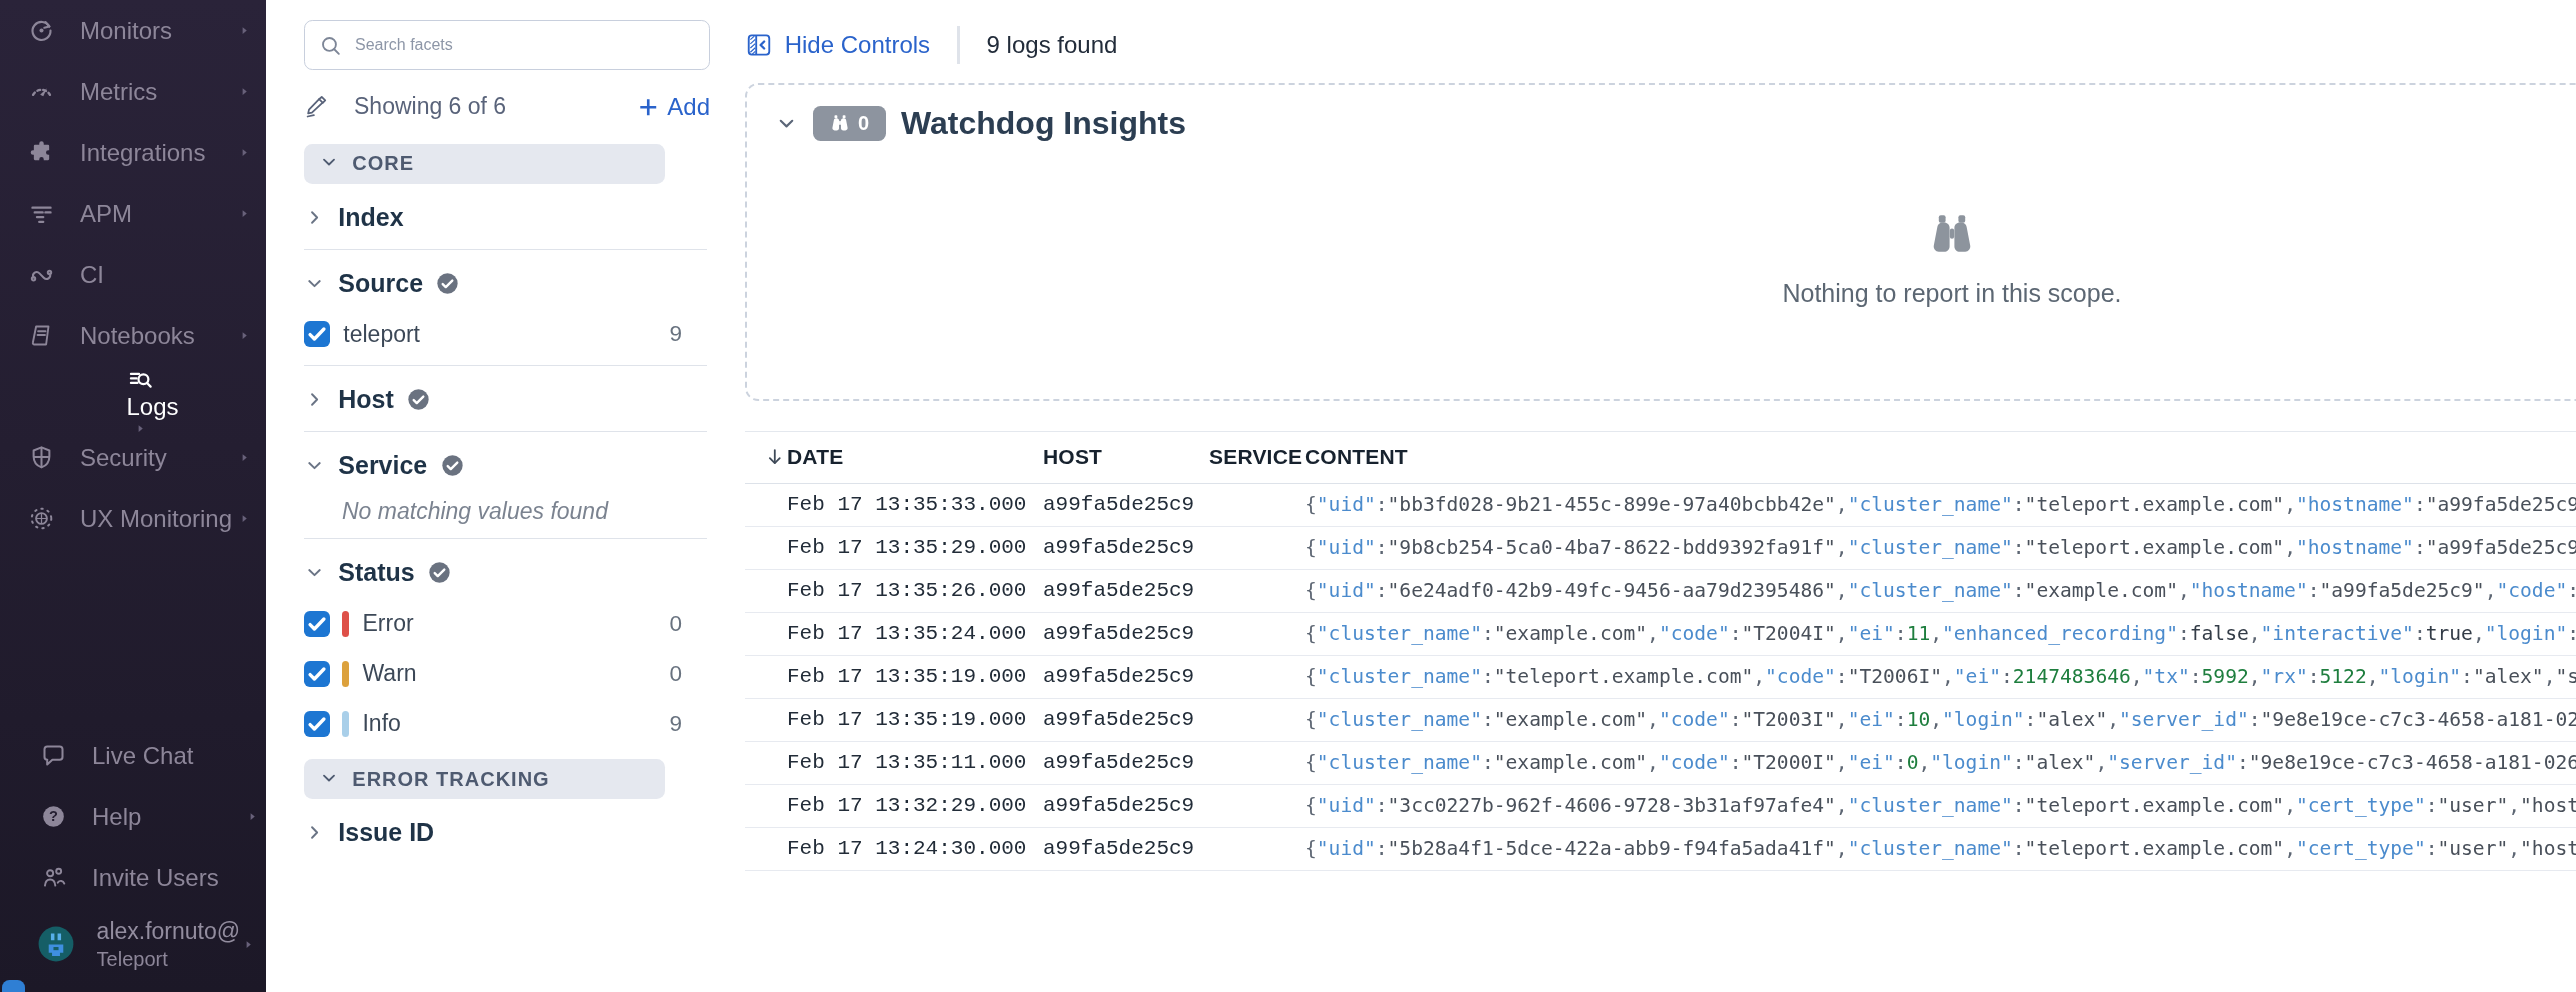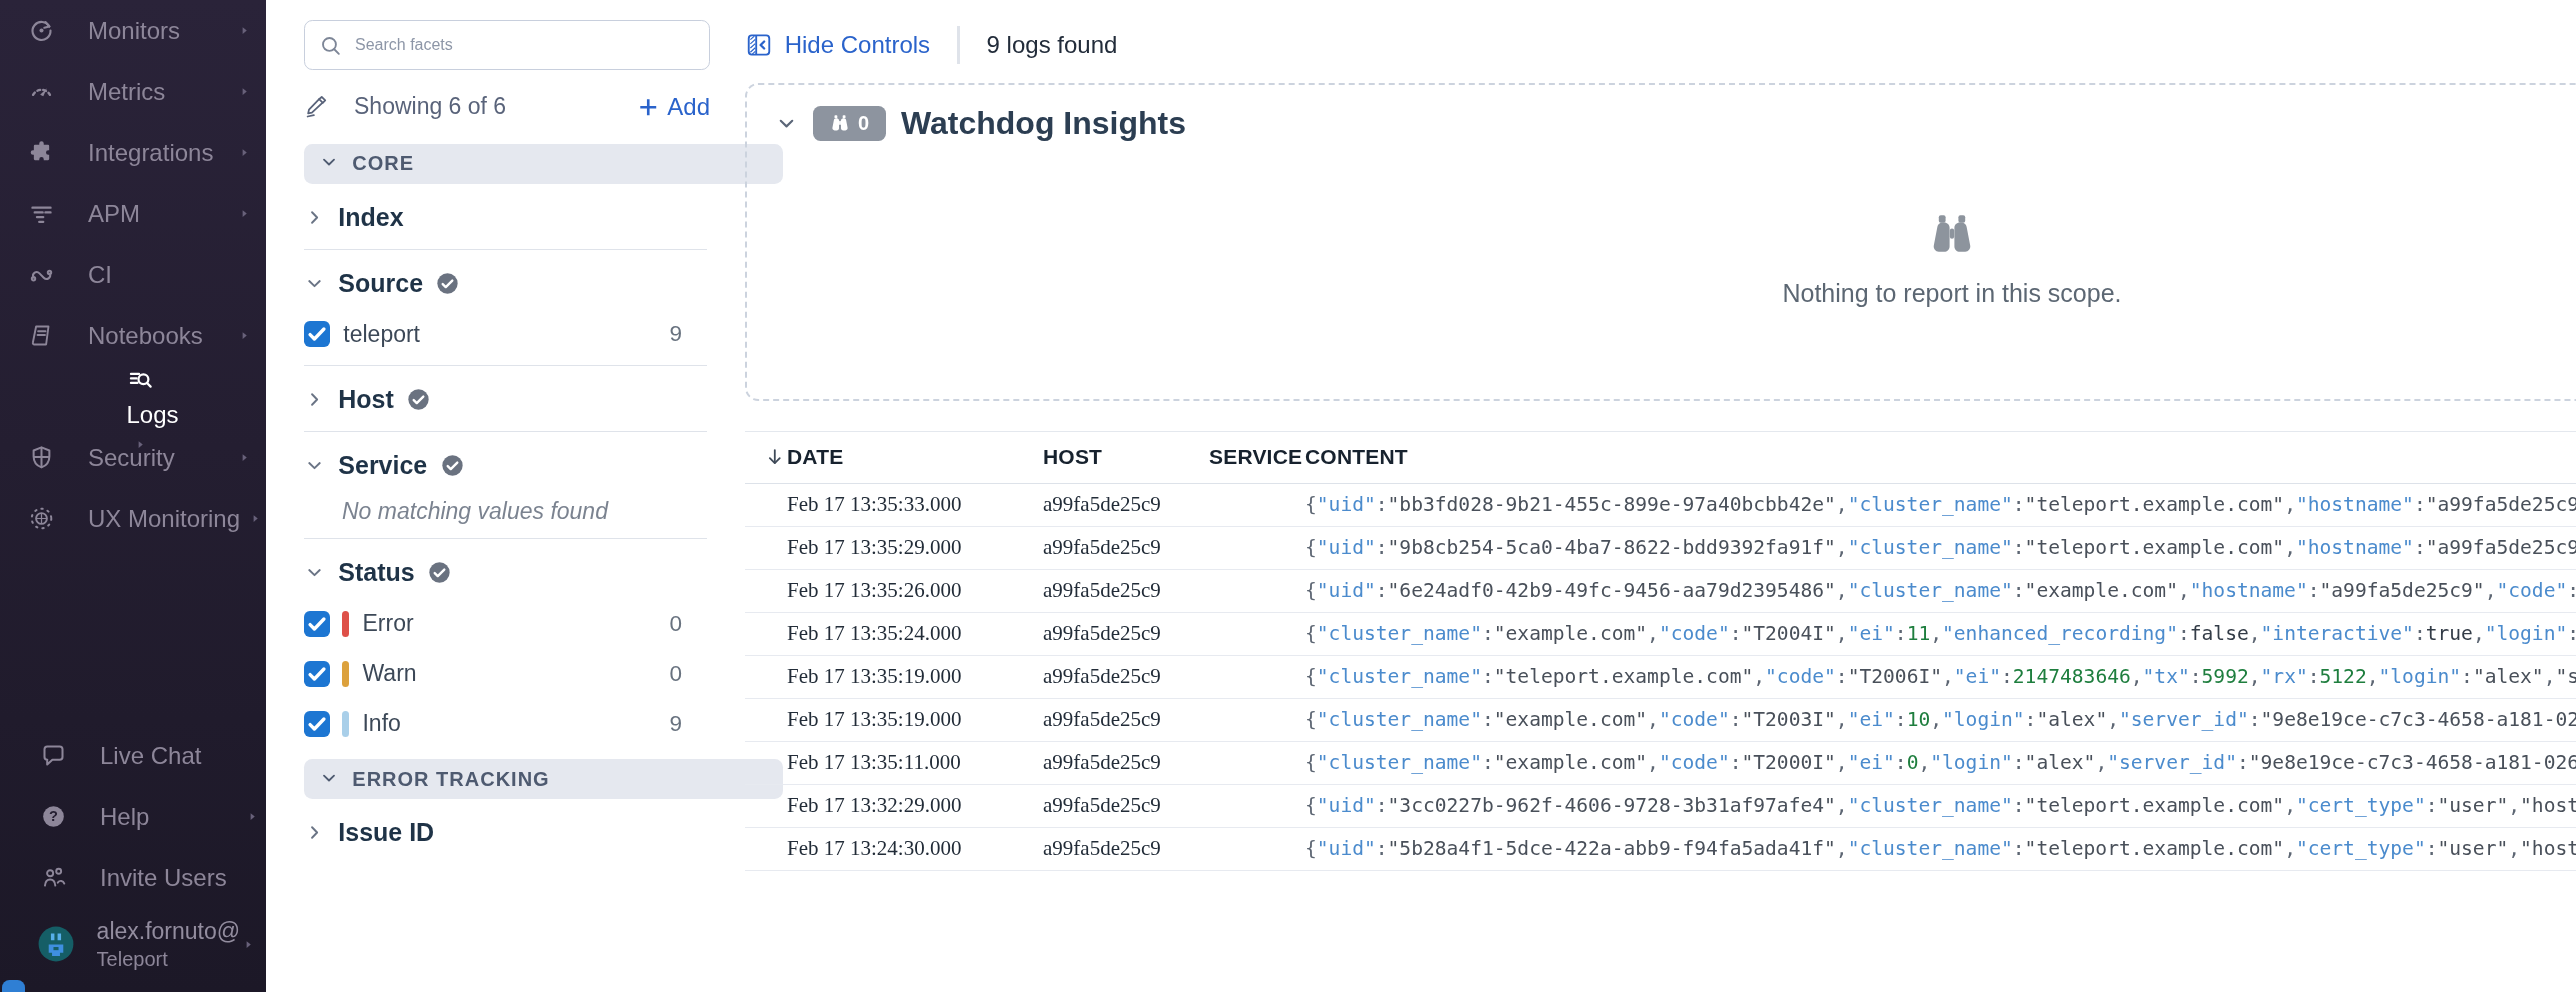--- a/index.html
+++ b/index.html
@@ -4,21 +4,21 @@
 <style>
   * { margin:0; padding:0; box-sizing:border-box; }
   html,body { width:2576px; height:992px; overflow:hidden; background:#fff;
     font-family:"Liberation Sans", sans-serif; }
   .screen { position:relative; width:2576px; height:992px; background:#fff; overflow:hidden; }
 
   
   .sidebar { position:absolute; left:0; top:0; width:266px; height:992px;
     background:linear-gradient(180deg,#2a2339 0%, #241e31 45%, #1c1827 100%); overflow:hidden; }
   .side-item { display:flex; align-items:center; height:61px; padding:0 14px 0 28px;
-    color:#8d8699; cursor:pointer;gap:8px; }
+    color:#8d8699; cursor:pointer; }
   .side-item.active { color:#ffffff;flex-direction:column; }
   .side-icon { width:27px; height:27px; flex:0 0 27px; display:flex; align-items:center; }
   .side-icon svg { width:27px; height:27px; }
   .side-label { font-size:24px; margin-left:25px; white-space:nowrap; flex:1 1 auto; }
   .side-chev { width:15px; height:15px; color:#68617a; flex:0 0 15px; }
   .side-chev svg { width:15px; height:15px; }
   .side-footer { position:absolute; left:12px; bottom:11.7px; width:262px; }
   .user-row { display:flex; align-items:center; height:72px; padding:0 18.3px 0 25px; color:#8d8699; cursor:pointer; }
   .avatar { width:38px; height:38px; flex:0 0 38px; }
   .avatar svg { width:38px; height:38px; }
@@ -37,21 +37,21 @@
   .search-input { border:none; outline:none; flex:1; font-size:16px; margin-left:11.7px;
     font-family:"Liberation Sans",sans-serif; color:#2b3645; min-width:0; }
   .search-input::placeholder { color:#8d96a7; }
   .showing-row { margin-top:18.3px; height:37px; display:flex; align-items:center; width:406px; }
   .showing-row .edit-ic { width:25px; height:25px; color:#59637a; }
   .showing-row .edit-ic svg { width:25px; height:25px; }
   .showing-label { font-size:23px; color:#59637a; margin-left:25px; flex:1; }
   .add-btn { display:flex; align-items:center; gap:8.3px; color:var(--accent-blue,#2a63cb);
     cursor:pointer; font-size:24px; }
   .add-btn svg { width:22.5px; height:22.5px; }
-  .group-header { margin-top:18.3px; width:479px; height:40px; background:#e5e8ef;
+  .group-header { margin-top:18.3px; width:361px; height:40px; background:#e5e8ef;
     border-radius:8.3px; display:flex; align-items:center; padding:0 15px; gap:13.3px;
     color:#4e5a70; cursor:pointer; }
   .group-header svg { width:20px; height:20px; }
   .group-label { font-size:20px; font-weight:600; letter-spacing:1px; }
   .facet-head { display:flex; align-items:center; gap:13.3px; height:37px; cursor:pointer; }
   .facet-head svg.chev { width:21px; height:21px; color:#6a7485; flex:0 0 21px; }
   .facet-name { font-size:25px; font-weight:700; color:#1f3347; }
   .check-badge { width:23px; height:23px; }
   .check-badge svg { width:23px; height:23px; }
   .facet-block { margin-top:15px; }
@@ -89,21 +89,21 @@
 
   .log-table { margin-top:30px; width:2414px; }
   .lt-header { display:grid; grid-template-columns:42px 256px 166px 96px 1fr;
     height:53px; align-items:center; border-top:1.7px solid #e4e8ee; border-bottom:1.7px solid #dde2e9; }
   .lt-header .sort-ic { justify-self:end; width:21.6px; height:21.6px; color:#3f4a58; margin-right:1.7px; cursor:pointer; }
   .lt-header .sort-ic svg { width:21.6px; height:21.6px; }
   .col-label { font-size:21px; font-weight:700; color:#17222e; letter-spacing:0.2px; cursor:pointer; }
   .lt-row { display:grid; grid-template-columns:42px 256px 166px 96px 1fr; height:43px;
     align-items:center; border-bottom:0.8px solid #e7eaf0; cursor:pointer; }
   .row-pill { width:7.5px; height:27px; border-radius:4.2px; margin-left:10.8px; background:var(--status-info,#a9cfe9); }
-  .cell-mono { font-family:Liberation Serif, serif; font-size:21px;
+  .cell-mono { font-family:Liberation Mono, monospace; font-size:21px;
     color:#222c38; white-space:nowrap; overflow:hidden; }
   .cell-content { font-family:"DejaVu Sans Mono","Liberation Mono",monospace; font-size:19.6px;
     white-space:nowrap; overflow:hidden; color:#49505a; }
   .jk { color:var(--json-key,#4b8bcd); }
   .js { color:#49505a; }
   .jn { color:var(--json-number,#1e7e3e); }
   .jb { color:#333c47; }
   .jp { color:#5d6673; }
 </style>
 </head>

